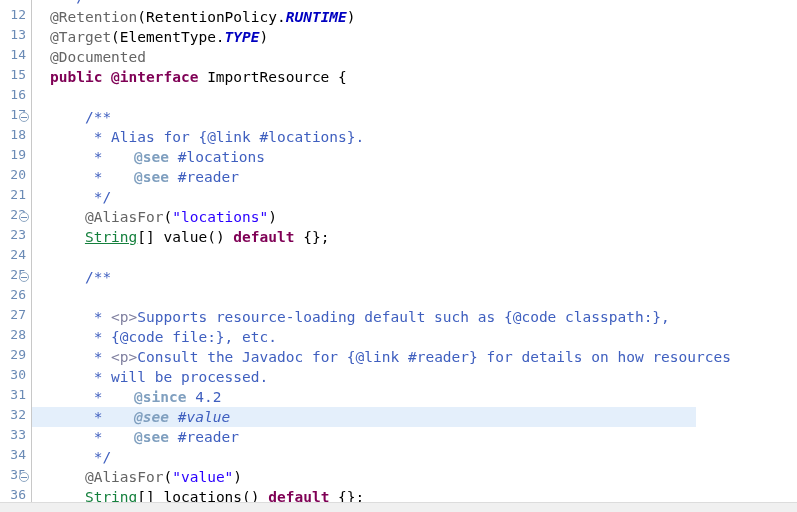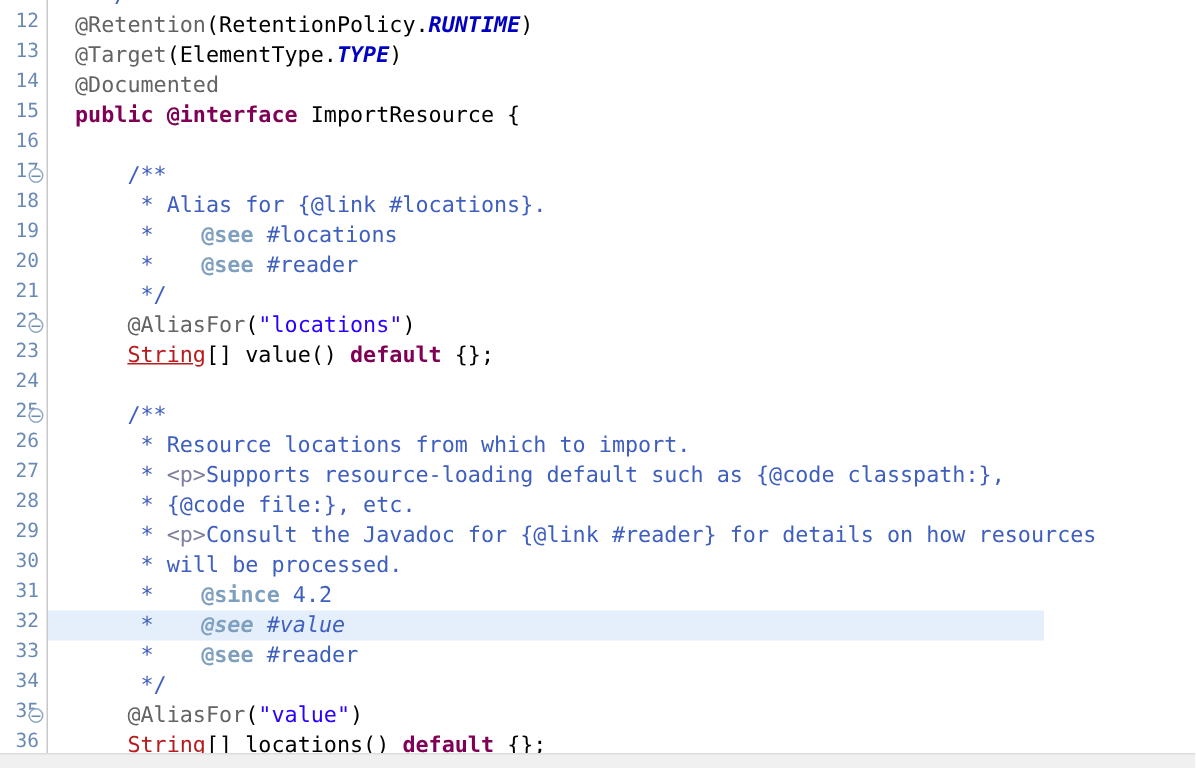--- a/index.html
+++ b/index.html
@@ -91,21 +91,21 @@
     font-size: 14.5px;
     color: #000000;
     white-space: pre;
   }
   
   .tok-plain    { color: #000000; }
   .tok-anno     { color: #646464; }
   .tok-keyword  { color: #7f0055; font-weight: bold; }
   .tok-string   { color: #2a00ff; }
   .tok-static   { color: #0000c0; font-weight: bold; font-style: italic; }
-  .tok-type-link{ color: #b91c1c; text-decoration: underline; }
+  .tok-type-link{ color: #15803d; text-decoration: underline; }
   .tok-comment  { color: #3f5fbf; }
   .tok-jdtag    { color: #7f9fbf; font-weight: bold; padding-left: 23px; }
   .tok-jdlink   { color: #3f5fbf; }
   .tok-jdhtml   { color: #7f7f9f; }
   
   #bottom-divider {
     position: absolute;
     left: 0;
     bottom: 0;
     width: 797px;
@@ -130,21 +130,20 @@
       <div class="row" style="top: 87px;"><span class="code"></span></div>
       <div class="row" style="top: 107px;"><span class="code"><span class="tok-comment">    /**</span></span></div>
       <div class="row" style="top: 127px;"><span class="code"><span class="tok-comment">     * Alias for </span><span class="tok-jdlink">{@link #locations}</span><span class="tok-comment">.</span></span></div>
       <div class="row" style="top: 147px;"><span class="code"><span class="tok-comment">     * </span><span class="tok-jdtag">@see</span><span class="tok-comment"> #locations</span></span></div>
       <div class="row" style="top: 167px;"><span class="code"><span class="tok-comment">     * </span><span class="tok-jdtag">@see</span><span class="tok-comment"> #reader</span></span></div>
       <div class="row" style="top: 187px;"><span class="code"><span class="tok-comment">     */</span></span></div>
       <div class="row" style="top: 207px;"><span class="code"><span class="tok-plain">    </span><span class="tok-anno">@AliasFor</span><span class="tok-plain">(</span><span class="tok-string">"locations"</span><span class="tok-plain">)</span></span></div>
       <div class="row" style="top: 227px;"><span class="code"><span class="tok-plain">    </span><span class="tok-type-link">String</span><span class="tok-plain">[] value() </span><span class="tok-keyword">default</span><span class="tok-plain"> {};</span></span></div>
       <div class="row" style="top: 247px;"><span class="code"></span></div>
       <div class="row" style="top: 267px;"><span class="code"><span class="tok-comment">    /**</span></span></div>
-      <div class="row" style="top: 287px;"><span class="code"><span class="tok-comment">     * Resource locations from which to import.</span></span></div>
       <div class="row" style="top: 307px;"><span class="code"><span class="tok-comment">     * </span><span class="tok-jdhtml">&lt;p&gt;</span><span class="tok-comment">Supports resource-loading default such as </span><span class="tok-jdlink">{@code classpath:}</span><span class="tok-comment">,</span></span></div>
       <div class="row" style="top: 327px;"><span class="code"><span class="tok-comment">     * </span><span class="tok-jdlink">{@code file:}</span><span class="tok-comment">, etc.</span></span></div>
       <div class="row" style="top: 347px;"><span class="code"><span class="tok-comment">     * </span><span class="tok-jdhtml">&lt;p&gt;</span><span class="tok-comment">Consult the Javadoc for </span><span class="tok-jdlink">{@link #reader}</span><span class="tok-comment"> for details on how resources</span></span></div>
       <div class="row" style="top: 367px;"><span class="code"><span class="tok-comment">     * will be processed.</span></span></div>
       <div class="row" style="top: 387px;"><span class="code"><span class="tok-comment">     * </span><span class="tok-jdtag">@since</span><span class="tok-comment"> 4.2</span></span></div>
       <div class="row current" style="top: 407px;"><span class="code"><span class="tok-comment">     * </span><span class="tok-jdtag">@see</span><span class="tok-comment"> #value</span></span></div>
       <div class="row" style="top: 427px;"><span class="code"><span class="tok-comment">     * </span><span class="tok-jdtag">@see</span><span class="tok-comment"> #reader</span></span></div>
       <div class="row" style="top: 447px;"><span class="code"><span class="tok-comment">     */</span></span></div>
       <div class="row" style="top: 467px;"><span class="code"><span class="tok-plain">    </span><span class="tok-anno">@AliasFor</span><span class="tok-plain">(</span><span class="tok-string">"value"</span><span class="tok-plain">)</span></span></div>
       <div class="row" style="top: 487px;"><span class="code"><span class="tok-plain">    </span><span class="tok-type-link">String</span><span class="tok-plain">[] locations() </span><span class="tok-keyword">default</span><span class="tok-plain"> {};</span></span></div>

